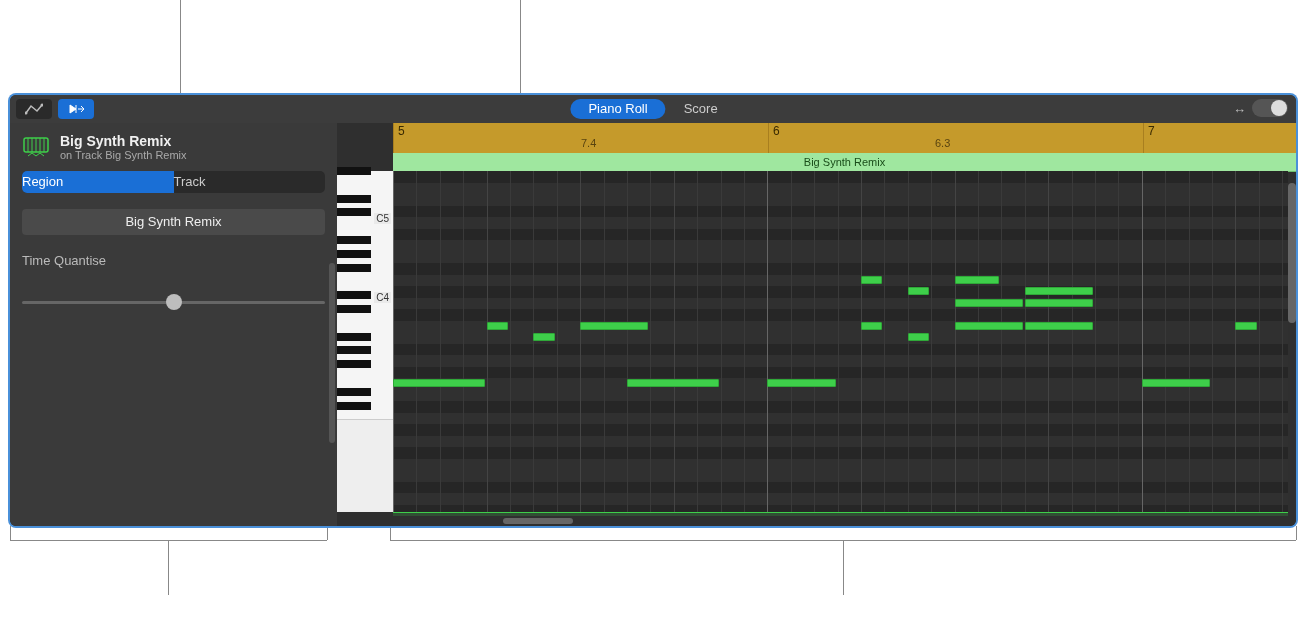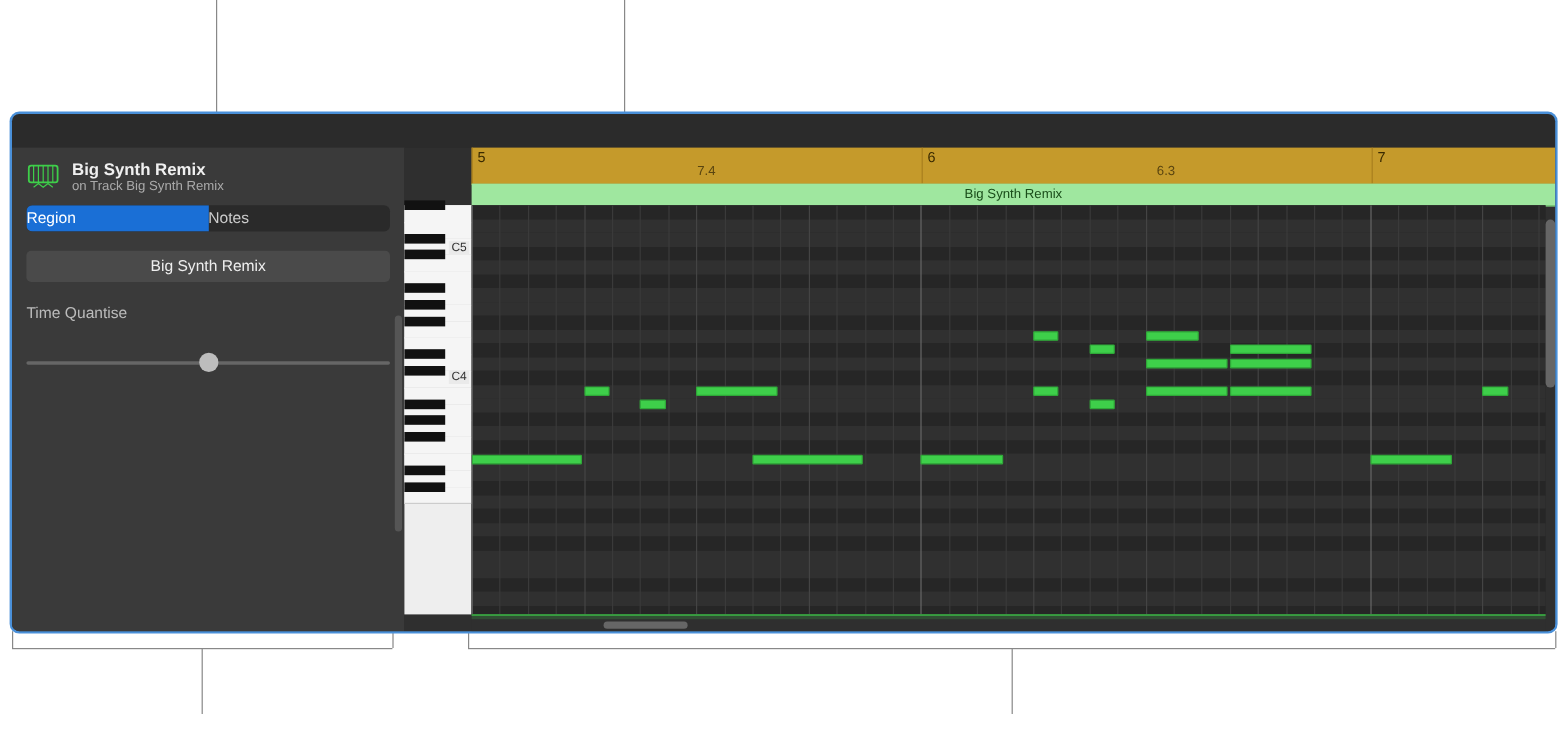--- a/index.html
+++ b/index.html
@@ -174,41 +174,68 @@
   <div class="stub" style="left:327px; top:526px; height:14px;"></div>
   <div class="vline" style="left:168px; top:540px; height:55px;"></div>
   <div class="hline" style="left:390px; top:540px; width:906px;"></div>
   <div class="stub" style="left:390px; top:526px; height:14px;"></div>
   <div class="stub" style="left:1296px; top:526px; height:14px;"></div>
   <div class="vline" style="left:843px; top:540px; height:55px;"></div>
 </div>
 
 <div class="window">
 
+  <div class="toolbar">
+    <div class="tool-btn dark">
+      <svg width="18" height="12" viewBox="0 0 18 12">
+          <polyline points="1,10 6,3 12,8 17,2" fill="none" stroke="#bbb" stroke-width="1.5"></polyline>
+          <circle cx="1" cy="10" r="1.5" fill="#bbb"></circle>
+          <circle cx="17" cy="2" r="1.5" fill="#bbb"></circle>
+        </svg>
+    </div>
+    <div class="tool-btn blue">
+      <svg width="18" height="12" viewBox="0 0 18 12">
+          <path d="M3 2 L9 6 L3 10 Z M9 2 v8" fill="#fff" stroke="#fff" stroke-width="1"></path>
+          <path d="M11 6 h5 M14 3 l3 3 -3 3" fill="none" stroke="#fff" stroke-width="1"></path>
+        </svg>
+    </div>
+
+    <div class="view-tabs">
+      <div class="pill active">Piano Roll</div>
+      <div class="pill inactive">Score</div>
+    </div>
+
+    <div class="link-toggle">
+      <span style="color:#bbb;">↔</span>
+      <div class="switch">
+          <div class="knob"></div>
+        </div>
+    </div>
+  </div>
 
   <div class="inspector">
     <div class="region-header">
       <svg class="region-icon" viewBox="0 0 28 22">
         <rect x="2" y="2" width="24" height="14" rx="2" fill="none" stroke="#3ecf4a" stroke-width="1.5"></rect>
         <line x1="6" y1="2" x2="6" y2="16" stroke="#3ecf4a"></line>
           <line x1="10" y1="2" x2="10" y2="16" stroke="#3ecf4a"></line>
         <line x1="14" y1="2" x2="14" y2="16" stroke="#3ecf4a"></line>
           <line x1="18" y1="2" x2="18" y2="16" stroke="#3ecf4a"></line>
         <line x1="22" y1="2" x2="22" y2="16" stroke="#3ecf4a"></line>
         <path d="M6 20 L10 17 L14 20 L18 17 L22 20" fill="none" stroke="#3ecf4a"></path>
       </svg>
       <div class="region-title">
         <div class="t1">Big Synth Remix</div>
         <div class="t2">on Track Big Synth Remix</div>
       </div>
     </div>
 
     <div class="seg">
       <div class="on">Region</div>
-      <div class="off">Notes</div>
+      <div class="off">Track</div>
     </div>
 
     <div class="name-field">Big Synth Remix</div>
 
     <div class="insp-row">
       <div class="lbl">
           <span>Time Quantise</span>
         </div>
     </div>
 
@@ -222,21 +249,21 @@
 
     <div class="insp-scroll"></div>
   </div>
 
   <div class="pianoarea">
     <div class="ruler" id="ruler">
         <div class="maj" style="left: 0px;">5</div>
         <div class="maj" style="left: 375px;">6</div>
         <div class="maj" style="left: 750px;">7</div>
         <div class="min" style="left: 188px;">7.4</div>
-        <div class="min" style="left: 571px;">6.3</div>
+        <div class="min" style="left: 542px;">6.3</div>
       </div>
     <div class="regionbar">Big Synth Remix</div>
 
     <div class="keys" id="keys">
         <div class="white" style="top: 0px;"></div>
         <div class="white" style="top: 13.8px;"></div>
         <div class="white" style="top: 27.6px;"></div>
         <div class="white" style="top: 41.4px;"></div>
         <div class="white" style="top: 55.2px;"></div>
         <div class="white" style="top: 69px;"></div>
@@ -258,22 +285,22 @@
         <div class="black" style="top: 65px;"></div>
         <div class="black" style="top: 78.8px;"></div>
         <div class="black" style="top: 92.6px;"></div>
         <div class="black" style="top: 120.2px;"></div>
         <div class="black" style="top: 134px;"></div>
         <div class="black" style="top: 161.6px;"></div>
         <div class="black" style="top: 175.4px;"></div>
         <div class="black" style="top: 189.2px;"></div>
         <div class="black" style="top: 216.8px;"></div>
         <div class="black" style="top: 230.6px;"></div>
-        <div class="lab" style="top: 30px; margin-left: 12px;">C5</div>
-        <div class="lab" style="top: 138px;">C4</div>
+        <div class="lab" style="top: 42px; margin-left: 12px;">C5</div>
+        <div class="lab" style="top: 121px;">C4</div>
       </div>
 
     <div class="grid" id="grid">
         <div class="row dark" style="top: 0px;"></div>
         <div class="row light" style="top: 11.5px;"></div>
         <div class="row light" style="top: 23px;"></div>
         <div class="row dark" style="top: 34.5px;"></div>
         <div class="row light" style="top: 46px;"></div>
         <div class="row dark" style="top: 57.5px;"></div>
         <div class="row light" style="top: 69px;"></div>

